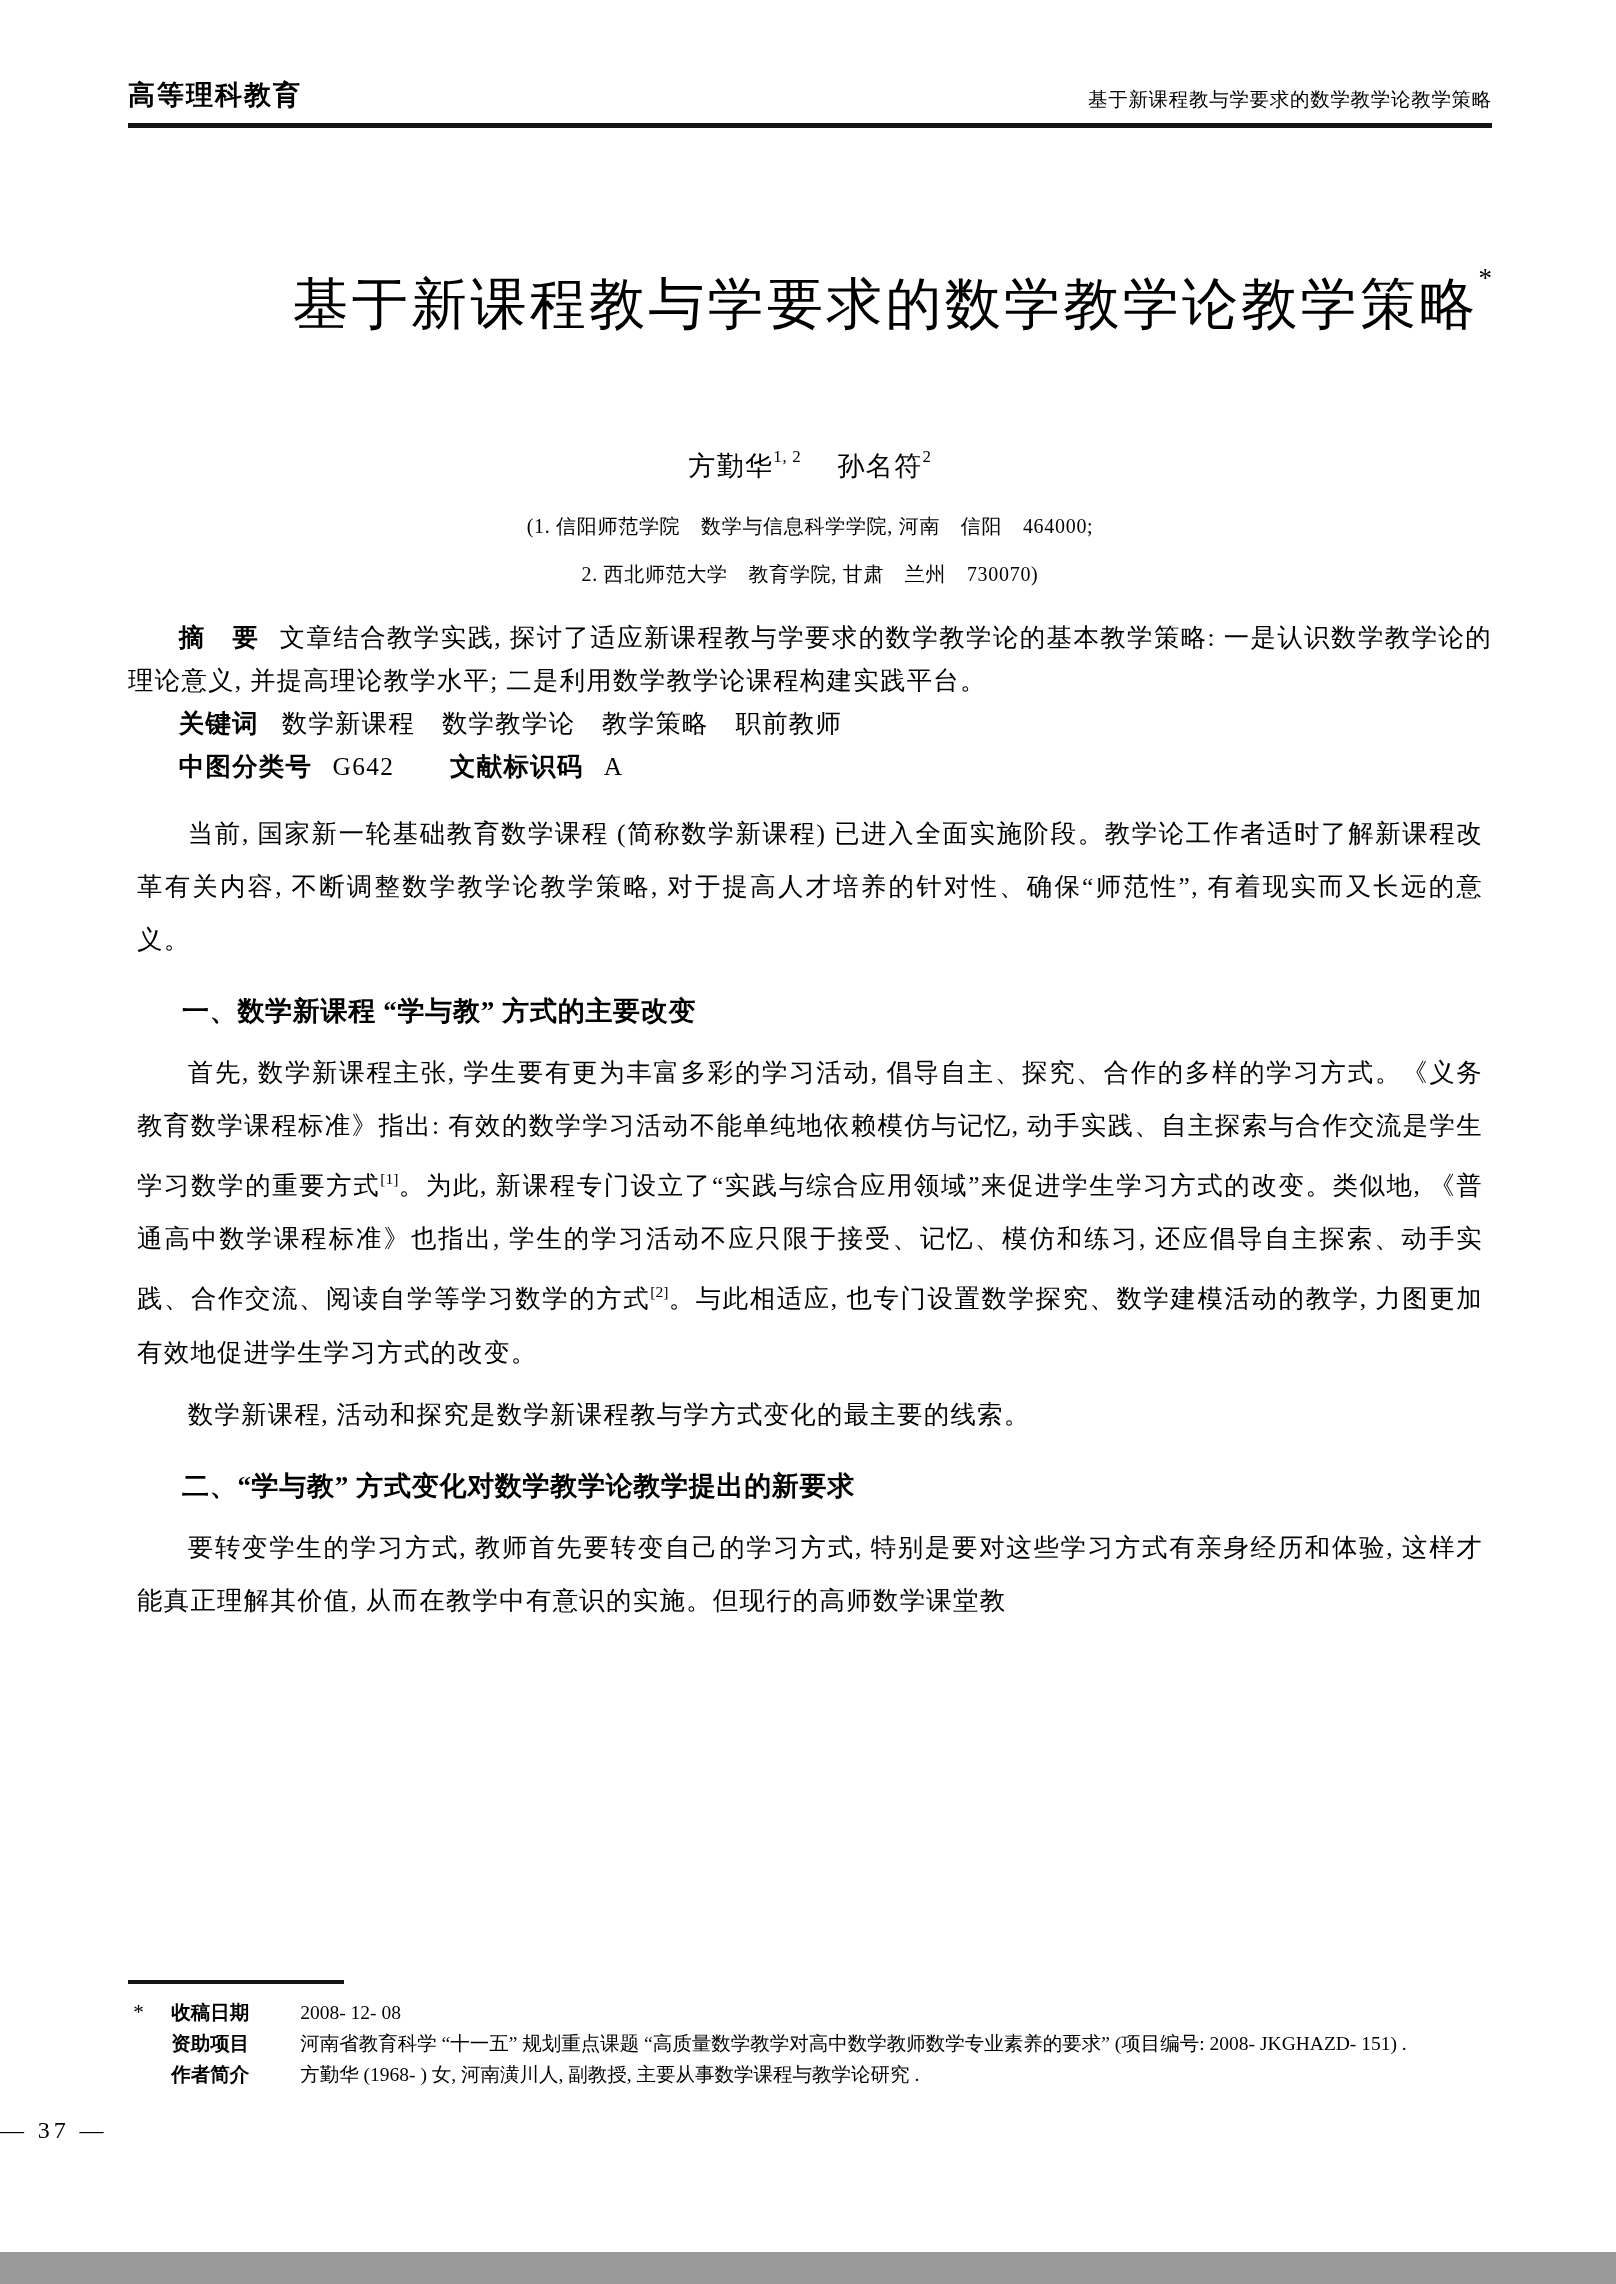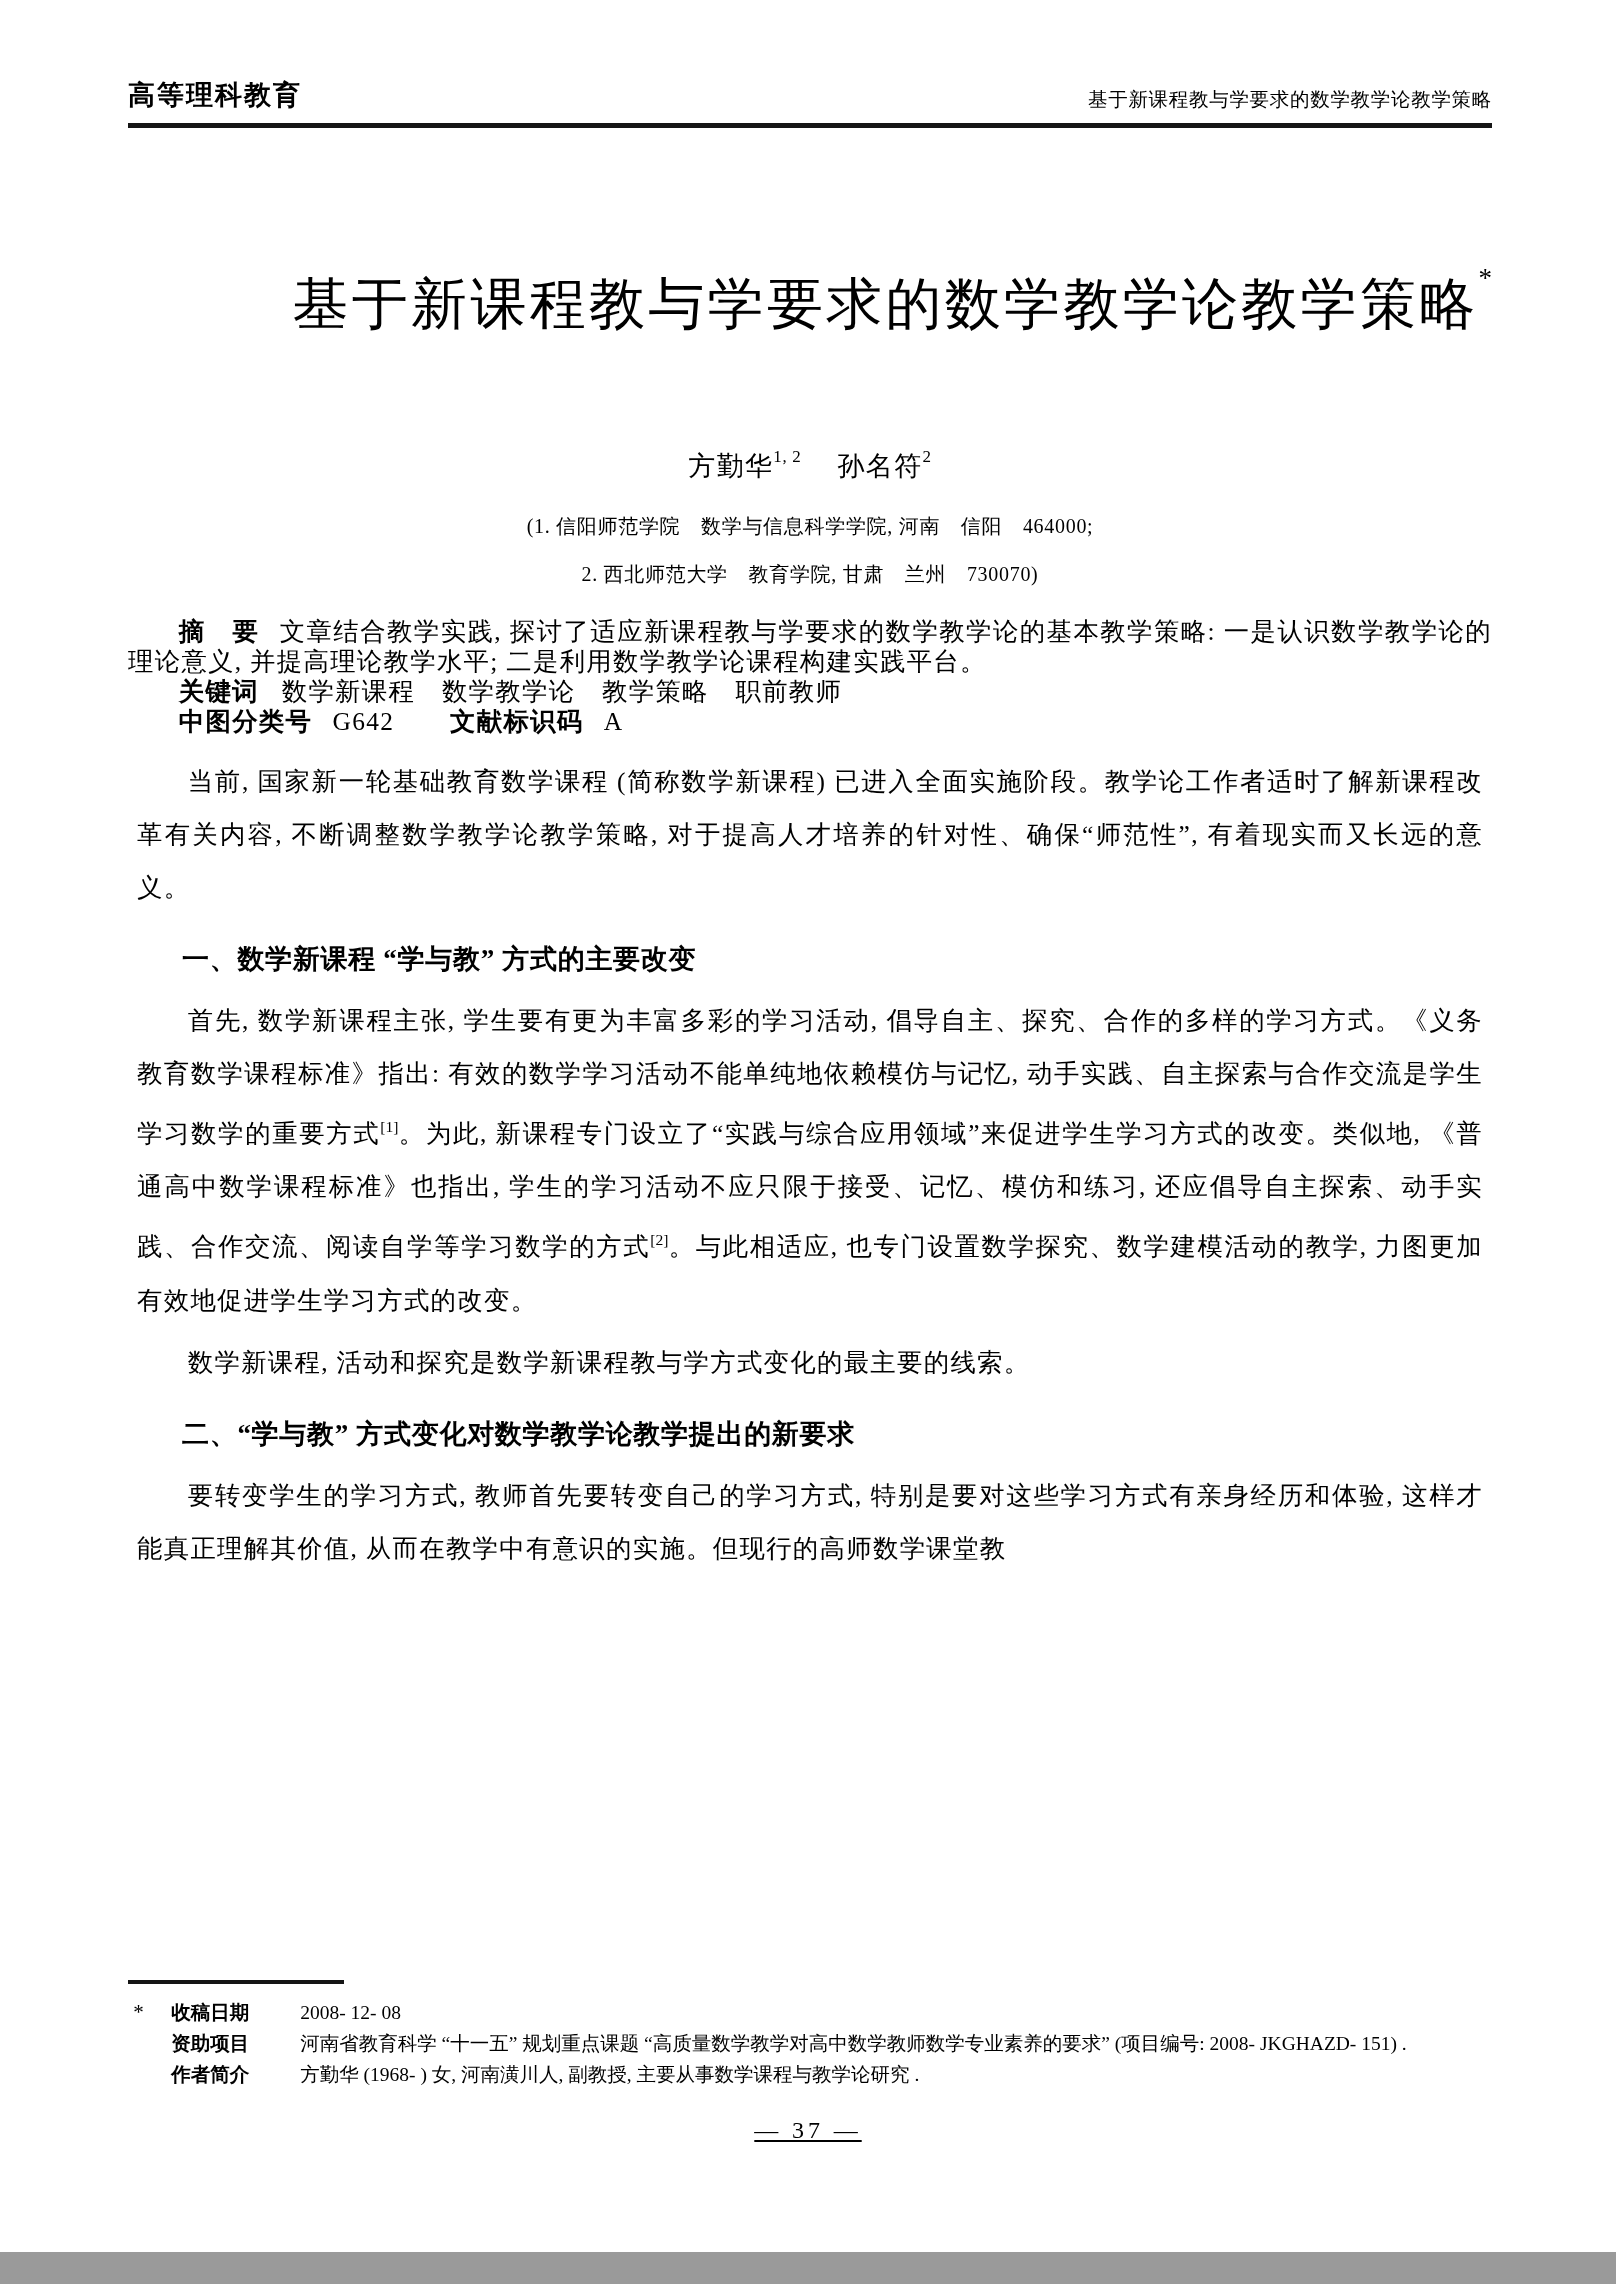--- a/index.html
+++ b/index.html
@@ -33,21 +33,21 @@
 
   .authors { margin-top: 108px; text-align: center; font-size: 27px; letter-spacing: 1.3px; }
   .authors .gap { display: inline-block; width: 36px; }
   .author-sup { font-size: 17px; vertical-align: 13px; letter-spacing: 0.7px; }
 
   .affiliations { margin-top: 18px; text-align: center; font-size: 20px; line-height: 48px; letter-spacing: 0.7px; }
 
   
   .meta-block { margin-top: 18px; }
   .jpara {
-    font-size: 25.4px; line-height: 30px; letter-spacing: 1.3px;
+    font-size: 25.4px; line-height: 43px; letter-spacing: 1.3px;
     text-align: justify; text-indent: 2em; margin: 0;
   }
   .blabel {
     font-family: "Liberation Sans", "DejaVu Sans", sans-serif;
     font-weight: bold;
   }
   .abstract-label { margin-right: 0.8em; }
   .keywords-label { margin-right: 0.9em; }
   .class-value { margin-left: 0.8em; }
   .class-label2 { margin-left: 2.2em; }
@@ -71,21 +71,21 @@
   .footnote-row { display: flex; font-size: 19.5px; line-height: 31px; }
   .fn-mark { width: 38px; flex-shrink: 0; padding-left: 5.2px; font-size: 21px; }
   .fn-label {
     width: 112px; flex-shrink: 0;
     font-family: "Liberation Sans", "DejaVu Sans", sans-serif; font-weight: bold;
   }
   .fn-text { flex: 1; padding-left: 17px; text-align: left; }
 
   .page-number {
     position: absolute; left: 0; right: 0; top: 2117px;
-    text-align: center; font-size: 24px; letter-spacing: 3.9px; text-decoration: underline;
+    font-size: 24px; letter-spacing: 3.9px;
   }
 </style>
 </head>
 <body>
 
 <div class="page">
   <div class="content">
 
     <div class="header">
       <span class="journal-name">高等理科教育</span>

